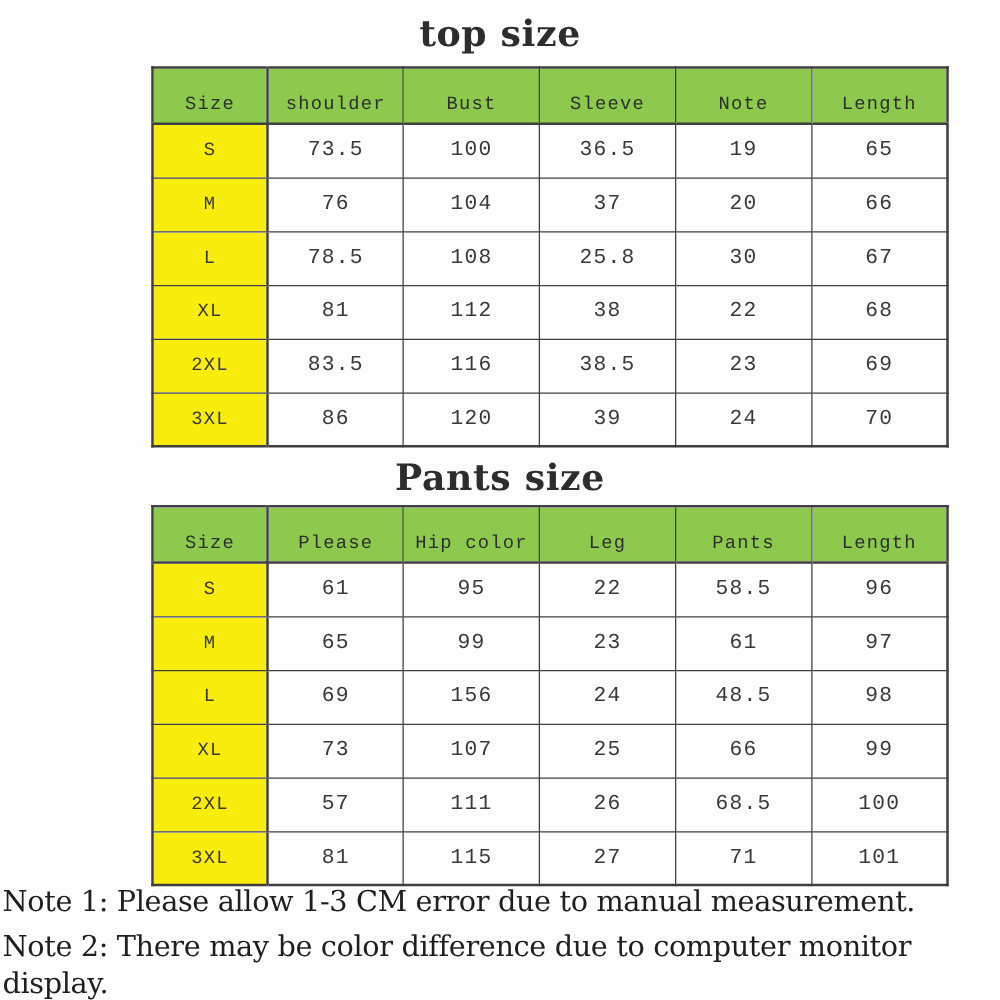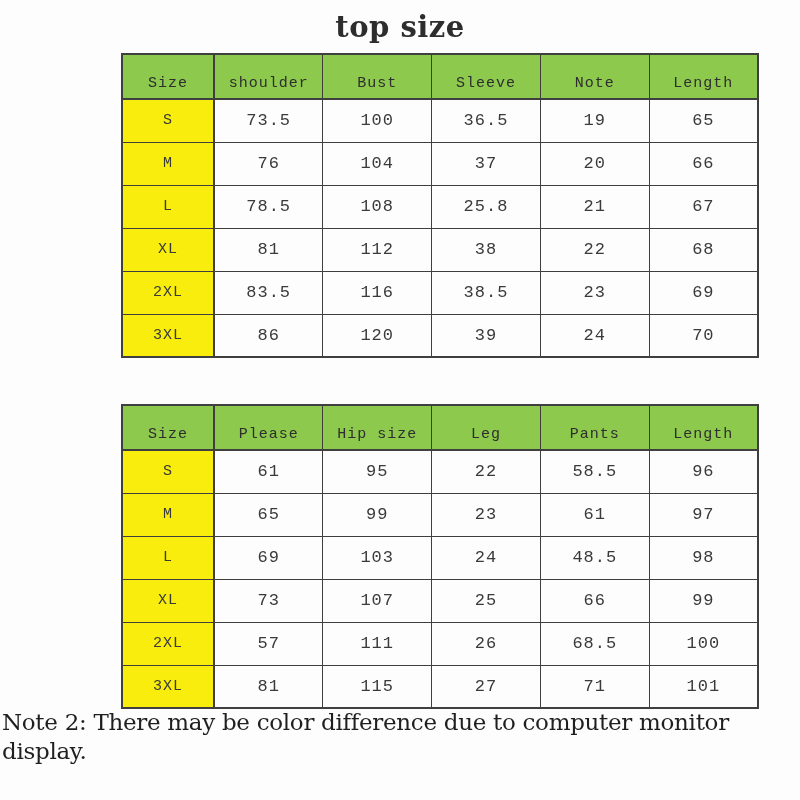--- a/index.html
+++ b/index.html
@@ -110,21 +110,21 @@
           <td class="val">104</td>
           <td class="val">37</td>
           <td class="val">20</td>
           <td class="val">66</td>
         </tr>
         <tr>
           <td class="size">L</td>
           <td class="val">78.5</td>
           <td class="val">108</td>
           <td class="val">25.8</td>
-          <td class="val">21</td>
+          <td class="val">30</td>
           <td class="val">67</td>
         </tr>
         <tr>
           <td class="size">XL</td>
           <td class="val">81</td>
           <td class="val">112</td>
           <td class="val">38</td>
           <td class="val">22</td>
           <td class="val">68</td>
         </tr>
@@ -140,27 +140,28 @@
           <td class="size">3XL</td>
           <td class="val">86</td>
           <td class="val">120</td>
           <td class="val">39</td>
           <td class="val">24</td>
           <td class="val">70</td>
         </tr>
       </tbody>
     </table>
 
+  <h1 class="title" id="title1">Pants size</h1>
 
   <table id="table1">
       <thead>
         <tr>
           <th>Size</th>
           <th>Please</th>
-          <th>Hip size</th>
+          <th>Hip color</th>
           <th>Leg</th>
           <th>Pants</th>
           <th>Length</th>
         </tr>
       </thead>
       <tbody>
         <tr>
           <td class="size">S</td>
           <td class="val">61</td>
           <td class="val">95</td>
@@ -172,21 +173,21 @@
           <td class="size">M</td>
           <td class="val">65</td>
           <td class="val">99</td>
           <td class="val">23</td>
           <td class="val">61</td>
           <td class="val">97</td>
         </tr>
         <tr>
           <td class="size">L</td>
           <td class="val">69</td>
-          <td class="val">103</td>
+          <td class="val">156</td>
           <td class="val">24</td>
           <td class="val">48.5</td>
           <td class="val">98</td>
         </tr>
         <tr>
           <td class="size">XL</td>
           <td class="val">73</td>
           <td class="val">107</td>
           <td class="val">25</td>
           <td class="val">66</td>
@@ -205,16 +206,17 @@
           <td class="val">81</td>
           <td class="val">115</td>
           <td class="val">27</td>
           <td class="val">71</td>
           <td class="val">101</td>
         </tr>
       </tbody>
     </table>
 
   <div class="notes">
+    <p>Note 1: Please allow 1-3 CM error due to manual measurement.</p>
     <p>Note 2: There may be color difference due to computer monitor display.</p>
   </div>
 
 </div>
 
 </body></html>

